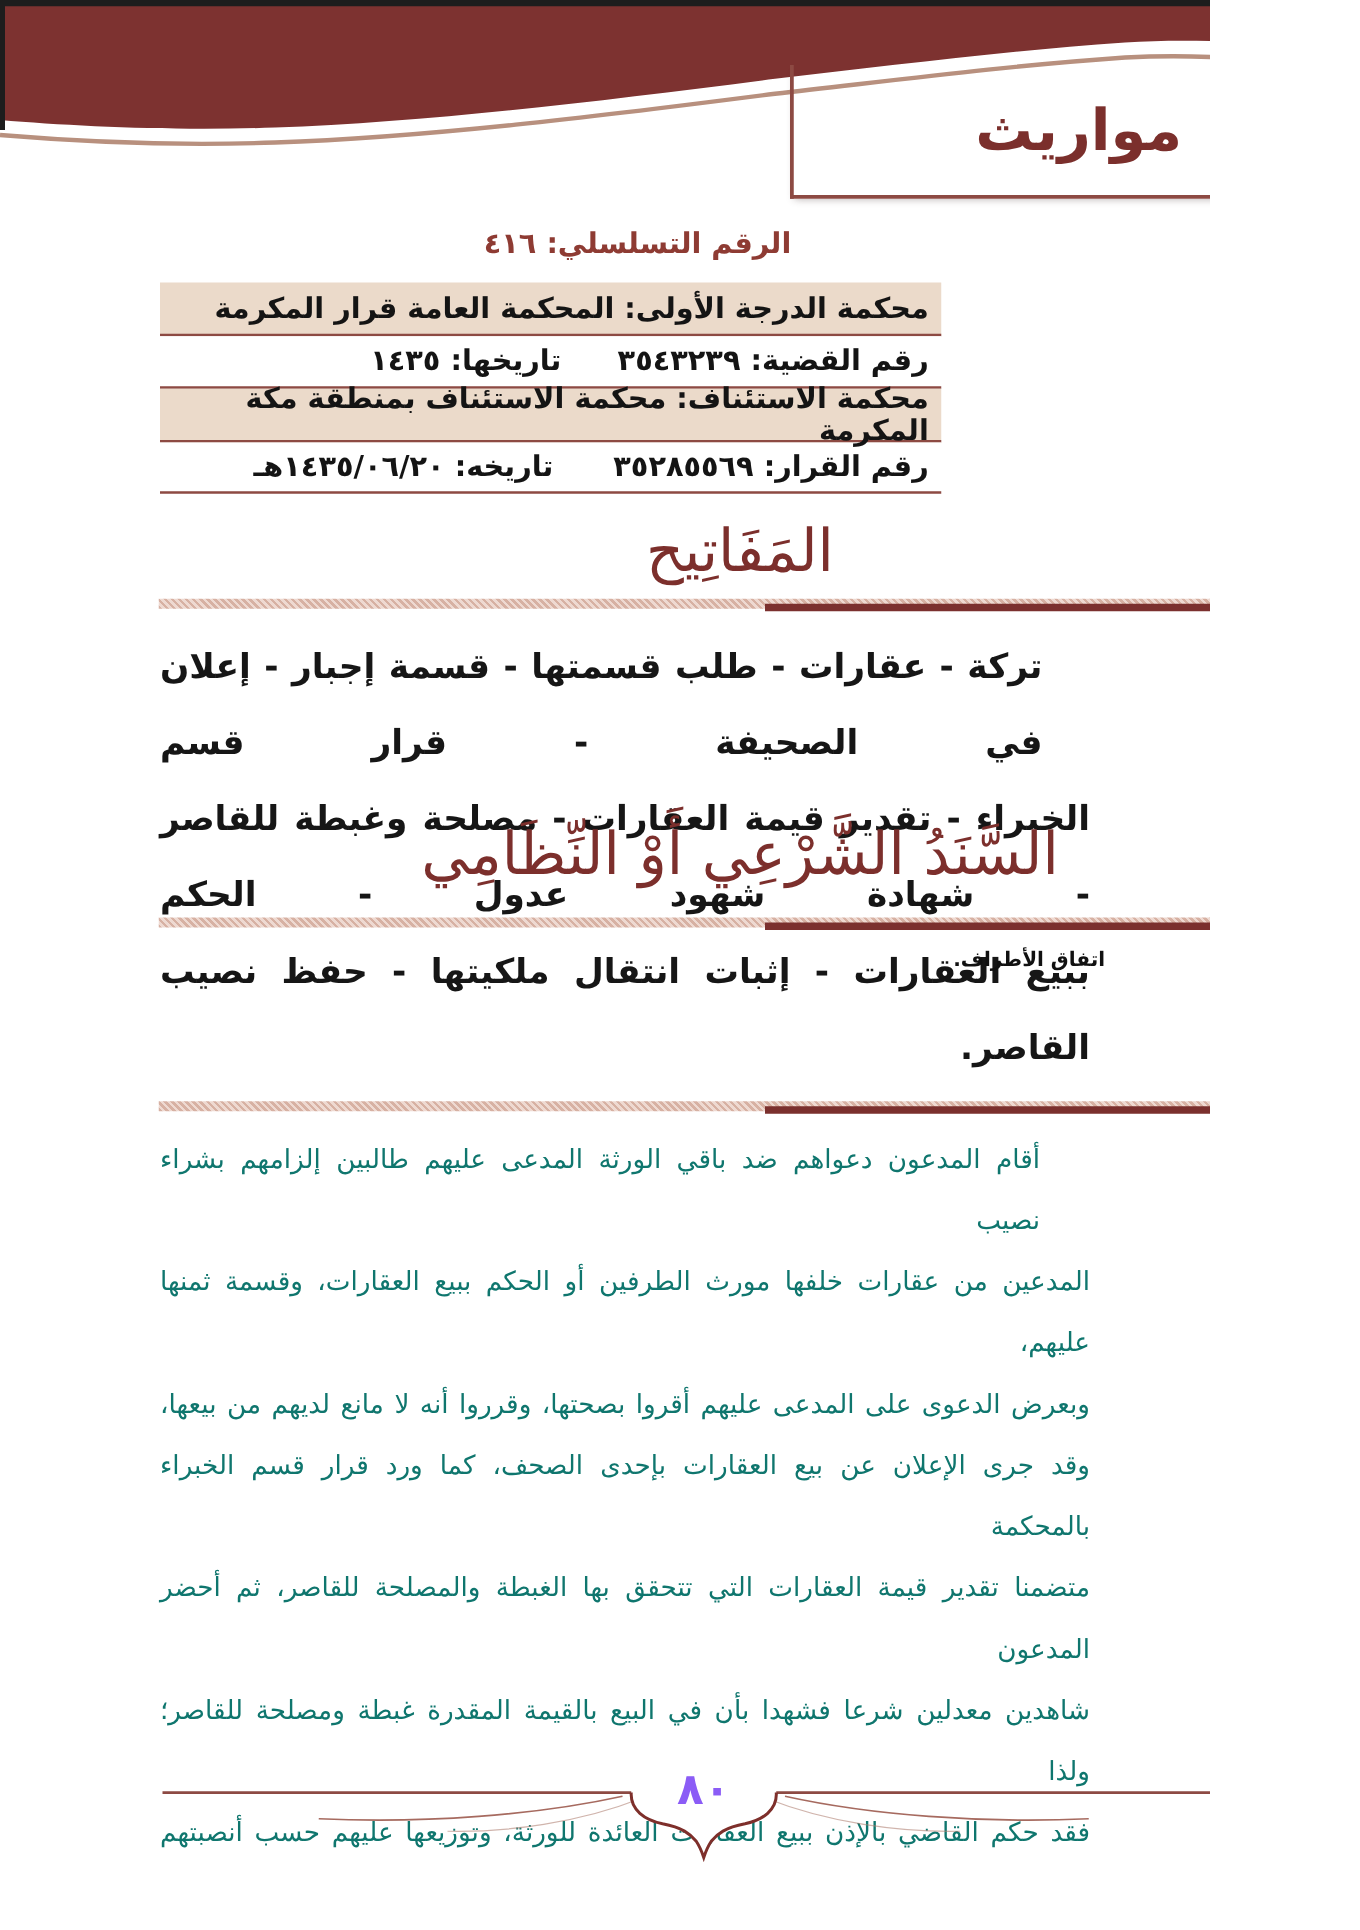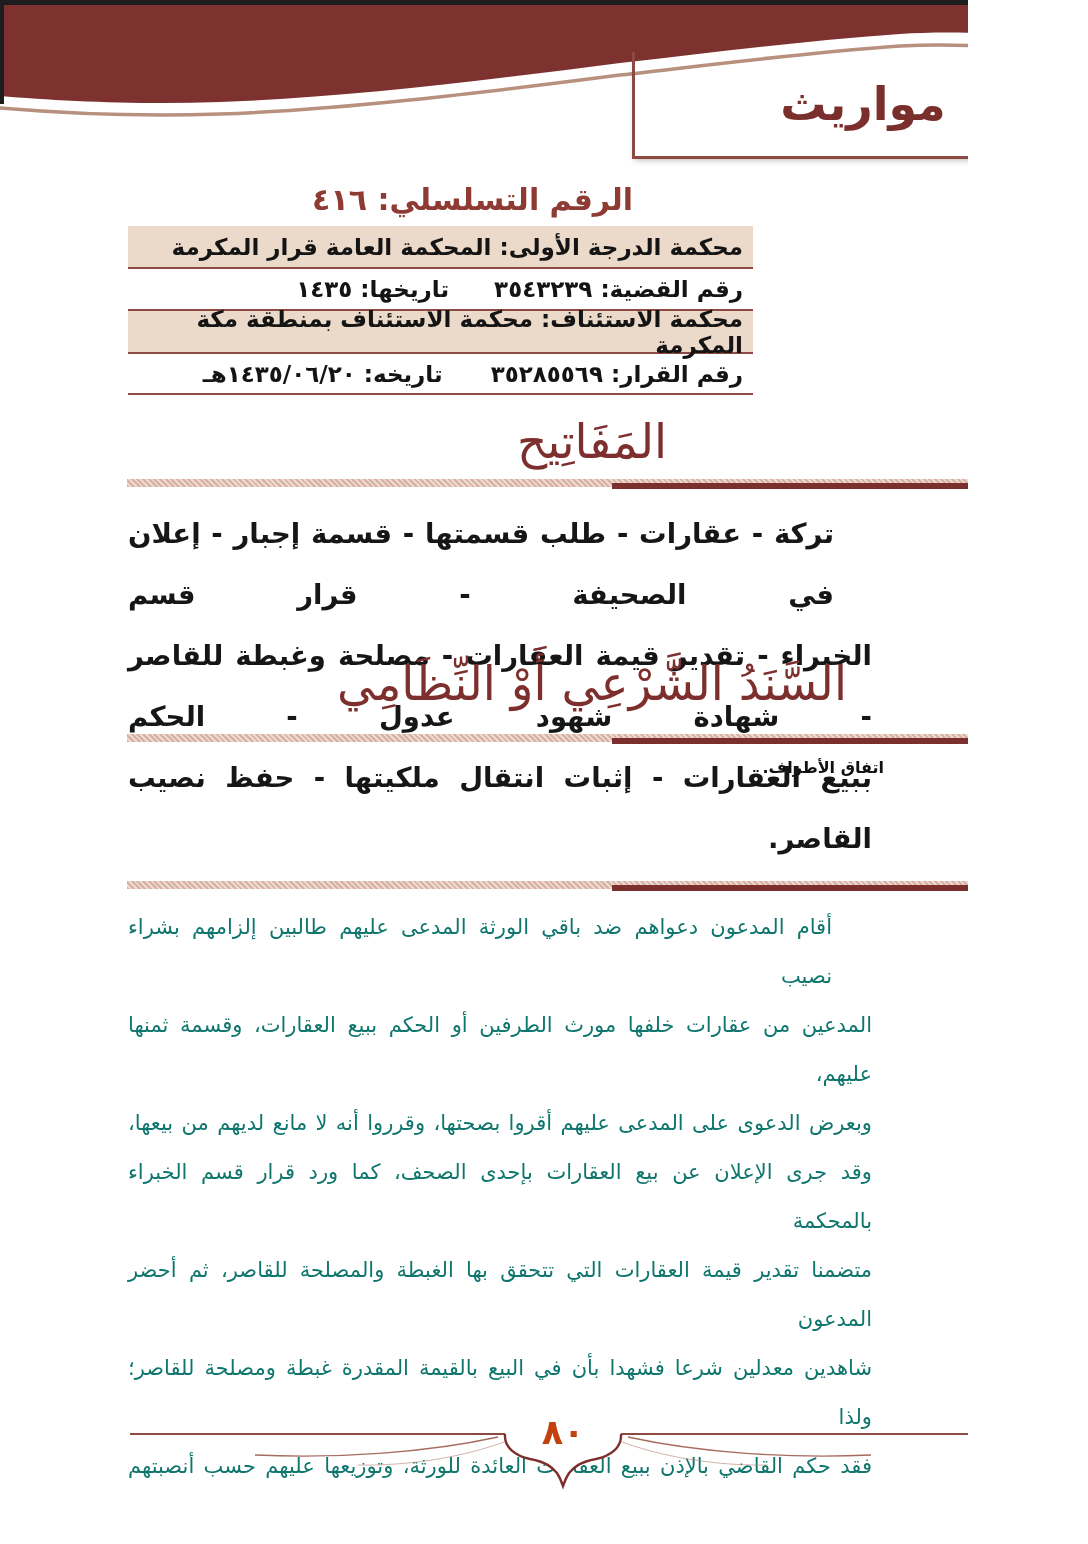--- a/index.html
+++ b/index.html
@@ -18,21 +18,21 @@
     position:absolute;left:632px;top:52px;width:456px;height:104px;
     border-left:3px solid #8d4a43;border-bottom:3px solid #8d4a43;
     box-shadow:0 4px 6px -3px rgba(60,40,40,.35);
     display:flex;align-items:center;justify-content:center;
   }
   .title-box .t{
     color:#7b2f2c;font-size:46px;font-weight:bold;letter-spacing:-1px;
   }
   .serial{
     position:absolute;top:182px;right:335px;
-    color:#8e3b33;font-size:30px;font-weight:bold;
+    color:#8e3b33;font-size:23px;font-weight:bold;
   }
   
   .case-table{position:absolute;top:226px;left:128px;width:625px;}
   .crow{
     display:flex;align-items:center;direction:rtl;
     padding:0 10px;border-bottom:2px solid #8d4a43;
     font-size:23px;font-weight:bold;color:#141414;
   }
   .crow.shaded{background:#ebdaca;height:41px;}
   .crow.plain{background:#ffffff;}
@@ -67,21 +67,21 @@
   }
   .sline{
     font-size:21px;line-height:49px;color:#0f766e;
     text-align:justify;text-align-last:justify;
   }
   .sline.first{padding-right:40px;}
   
   .footer-svg{position:absolute;left:100px;top:1412px;}
   .page-num{
     position:absolute;left:523px;top:1412px;width:80px;
-    text-align:center;font-size:35px;font-weight:bold;color:#c2410c;z-index:3;
+    text-align:center;font-size:35px;font-weight:bold;color:#8b5cf6;z-index:3;
   }
 </style>
 </head>
 <body>
 
 <div class="page">
 
   <svg class="wave" viewBox="0 0 1088 130" width="1088" height="130" aria-hidden="true">
     <path fill="#7d3230" d="M0,0 H1088 V46 C1030,34 960,30 900,34 C800,41 710,53 620,63 C480,81 340,98 220,102 C140,105 60,101 0,96 Z"></path>
     <path fill="none" stroke="#b8907e" stroke-width="3.5" d="M1088,60 C1030,47 960,43 900,46 C800,53 710,65 620,75 C480,93 340,110 220,114 C140,117 60,113 0,108"></path>

